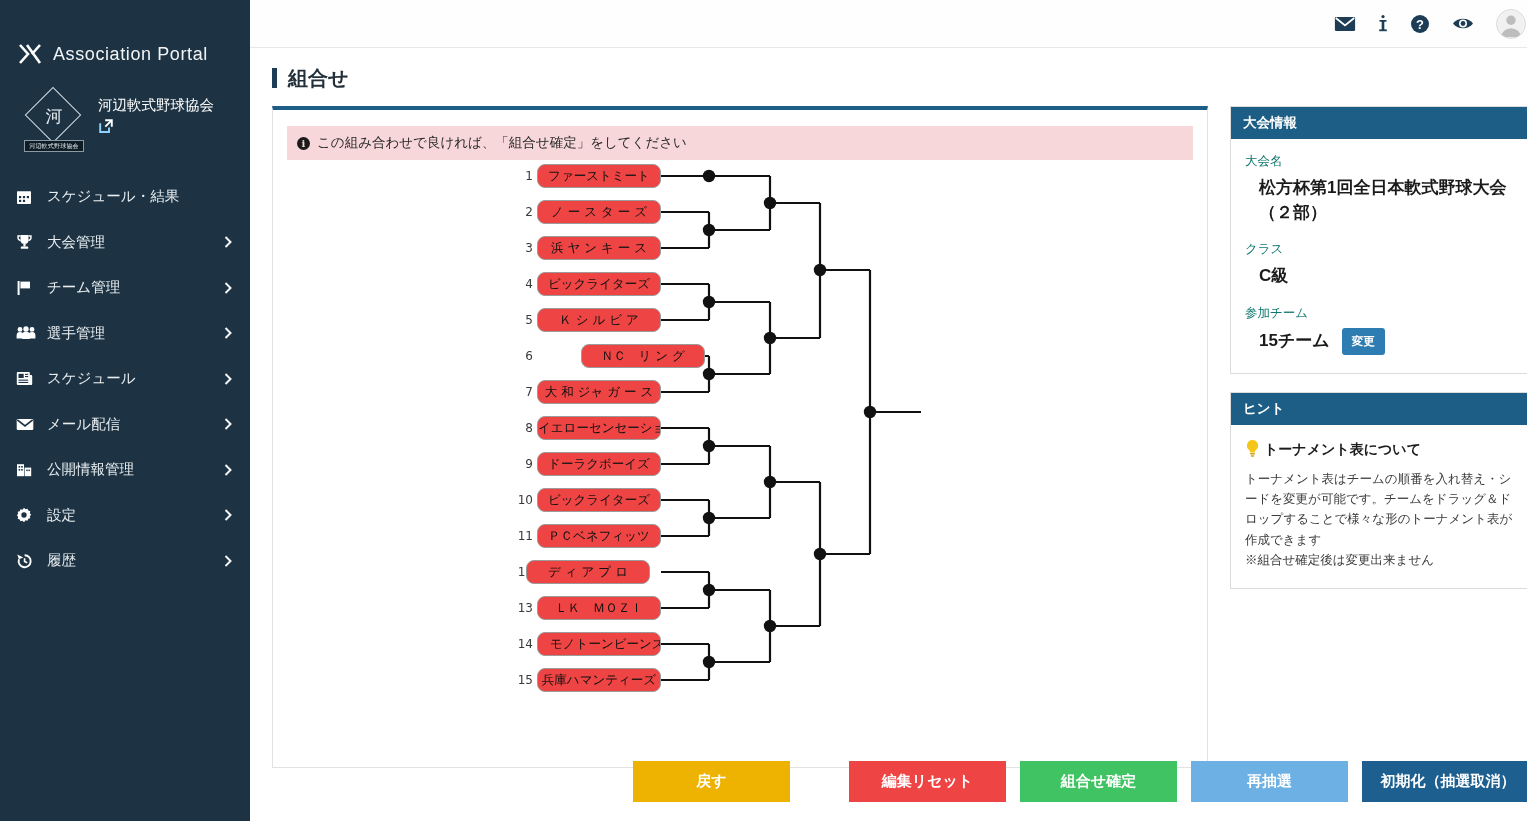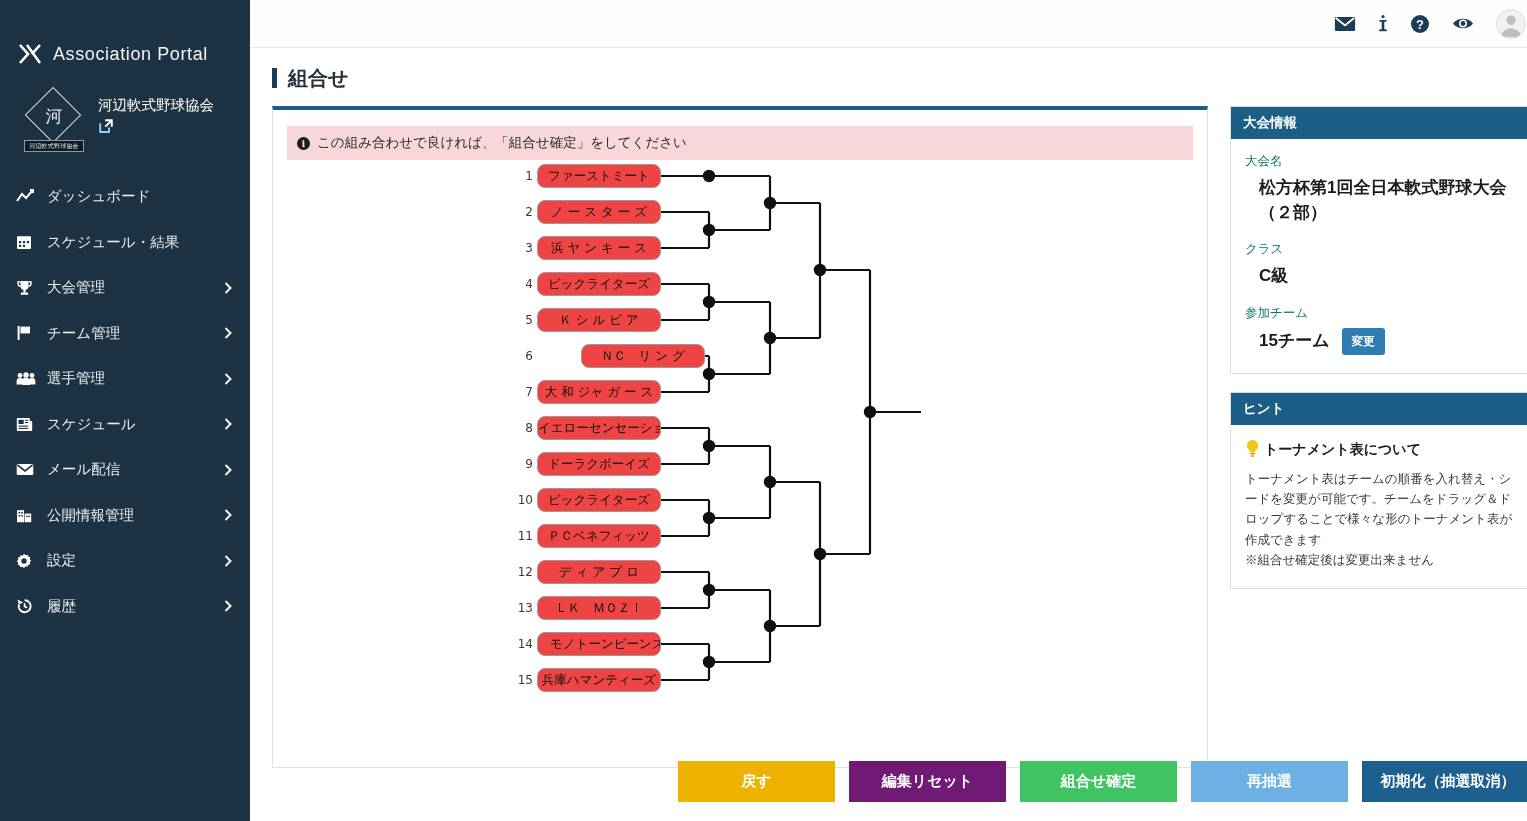--- a/index.html
+++ b/index.html
@@ -163,21 +163,21 @@
     position: absolute; left: 0; bottom: 0; width: 100%;
     height: 80px; display: flex; align-items: center; justify-content: flex-end;
     padding-right: 12px; gap: 14px;
   }
   .btn {
     height: 41px; min-width: 157px; border: none; color: #fff;
     font-size: 15px; font-weight: 700; cursor: pointer;
     font-family: "Liberation Sans", sans-serif;
   }
   .btn-yellow { background: #eeb200; }
-  .btn-pink   { background: #701a75; }
+  .btn-pink   { background: #ef4444; margin-left: 45px; }
   .btn-green  { background: #40c463; }
   .btn-lblue  { background: #6cb0e4; }
   .btn-dblue  { background: #1d6090; min-width: 172px; }
 </style>
 </head>
 <body>
 
 <div class="app">
 
   <aside class="sidebar">
@@ -206,29 +206,20 @@
             <path d="M2.2 5.2 V14 H11 V9.4" stroke="#8fd2ff" stroke-width="1.9" fill="none"></path>
             <path d="M7.2 2.2 H13.8 V8.8" stroke="#ffffff" stroke-width="1.9" fill="none"></path>
             <path d="M13.6 2.4 L7.3 8.7" stroke="#ffffff" stroke-width="1.9"></path>
           </svg>
         </span>
       </div>
     </div>
 
     <nav class="nav">
 
-      <div class="nav-item">
-        <span class="nav-ic">
-          <svg width="18" height="15" viewBox="0 0 18 15">
-              <path d="M1 12 L6 5 L10 9 L17 1" stroke="#fff" stroke-width="2" fill="none"></path>
-              <path d="M14 1 H17 V4" stroke="#fff" stroke-width="2" fill="none"></path>
-            </svg>
-        </span>
-        <span class="nav-label">ダッシュボード</span>
-      </div>
 
       <div class="nav-item">
         <span class="nav-ic">
           <svg width="16" height="16" viewBox="0 0 16 16">
               <rect x="1" y="2.5" width="14" height="12.5" rx="1" fill="#fff"></rect>
               <rect x="1" y="2.5" width="14" height="3" fill="#fff"></rect>
               <rect x="3" y="7" width="2.2" height="2.2" fill="#1d3343"></rect>
               <rect x="6.9" y="7" width="2.2" height="2.2" fill="#1d3343"></rect>
               <rect x="10.8" y="7" width="2.2" height="2.2" fill="#1d3343"></rect>
               <rect x="3" y="10.8" width="2.2" height="2.2" fill="#1d3343"></rect>
@@ -524,21 +515,21 @@
           <div class="seed-num" style="left:238px; top:292px;">9</div>
           <div class="team-box" style="left:264px; top:292px;">ドーラクボーイズ</div>
 
           <div class="seed-num" style="left:238px; top:328px;">10</div>
           <div class="team-box" style="left:264px; top:328px;">ビックライターズ</div>
 
           <div class="seed-num" style="left:238px; top:364px;">11</div>
           <div class="team-box" style="left:264px; top:364px;">ＰＣベネフィッツ</div>
 
           <div class="seed-num" style="left:238px; top:400px;">12</div>
-          <div class="team-box" style="left:264px; top:400px;">デ ィ ア プ ロ</div>
+          <div class="team-box" style="left:253px; top:400px;">デ ィ ア プ ロ</div>
 
           <div class="seed-num" style="left:238px; top:436px;">13</div>
           <div class="team-box" style="left:264px; top:436px;">ＬＫ　ＭＯＺＩ</div>
 
           <div class="seed-num" style="left:238px; top:472px;">14</div>
           <div class="team-box" style="left:264px; top:472px;padding-left:12px;">モノトーンビーンズ</div>
 
           <div class="seed-num" style="left:238px; top:508px;">15</div>
           <div class="team-box" style="left:264px; top:508px;">兵庫ハマンティーズ</div>
         </div>

